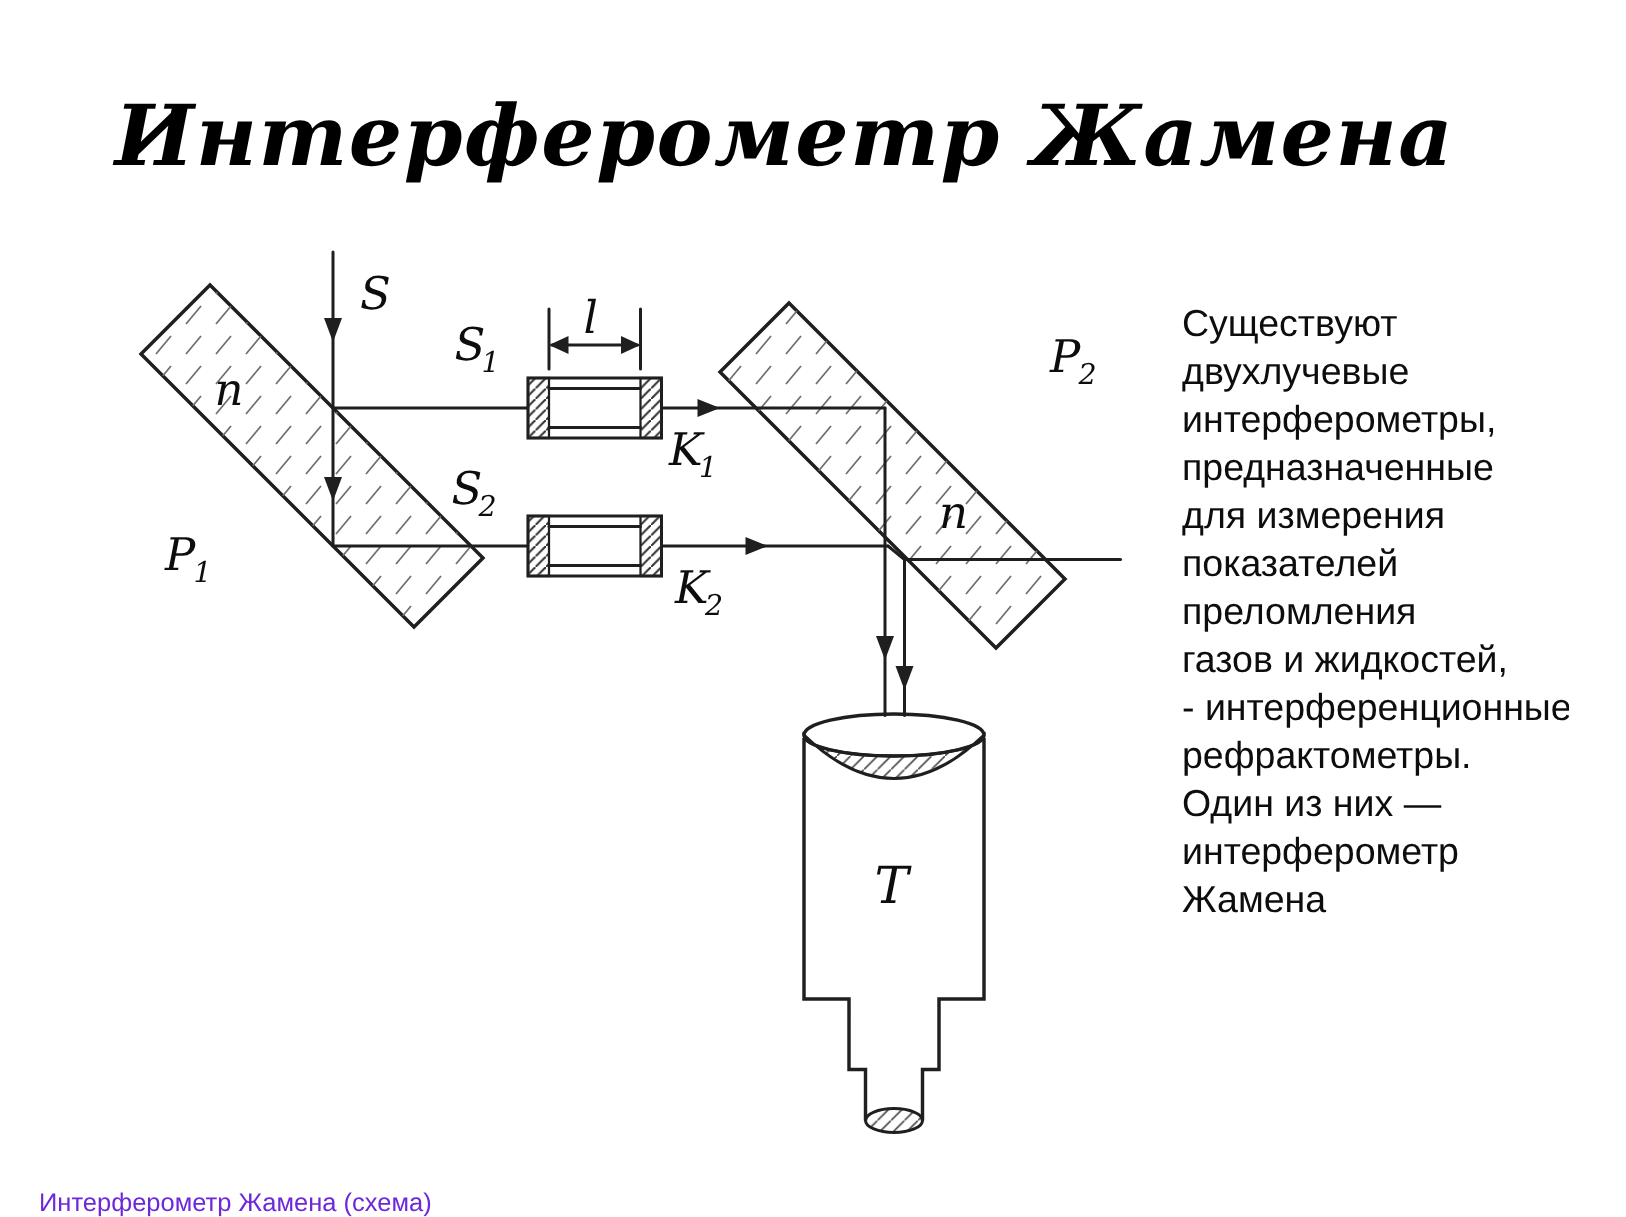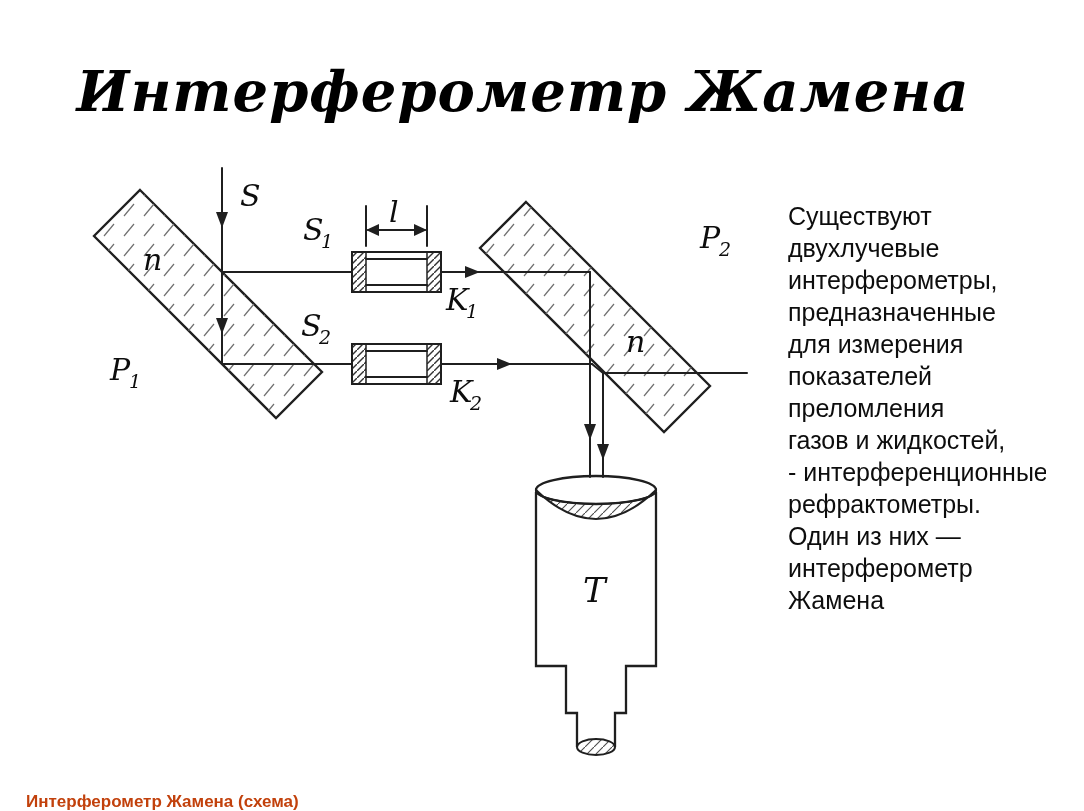--- a/index.html
+++ b/index.html
@@ -17,21 +17,21 @@
     font-style: italic; font-weight: bold;
     font-size: 56px; letter-spacing: 1px; color: #000;
   }
   .desc {
     position: absolute; left: 788px; top: 200px; width: 300px;
     font-size: 25px; line-height: 32px;
     white-space: pre-line; color: #0d0d0d;
   }
   .caption {
     position: absolute; left: 26px; top: 792px;
-    font-size: 17px; font-weight: bold; color: #c2410c;
+    font-size: 17px; font-weight: normal; color: #6d28d9;
     white-space: nowrap;
   }
   svg.diagram { position: absolute; left: 0; top: 0; }
   .stroke { stroke: var(--ink); stroke-width: 2; fill: none; stroke-linecap: round; }
   .thick { stroke: var(--ink); stroke-width: 2.3; fill: none; }
   .arrow { fill: var(--ink); stroke: none; }
   .lbl {
     font-family: "DejaVu Serif", serif; font-style: italic;
     font-size: 30px; fill: #0d0d0d;
   }

